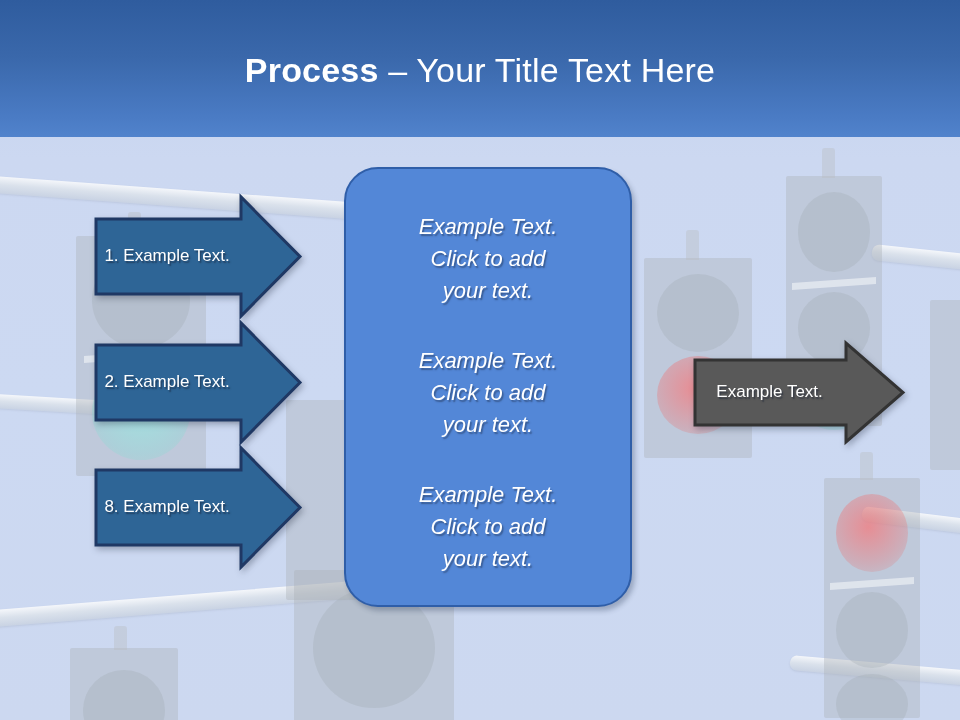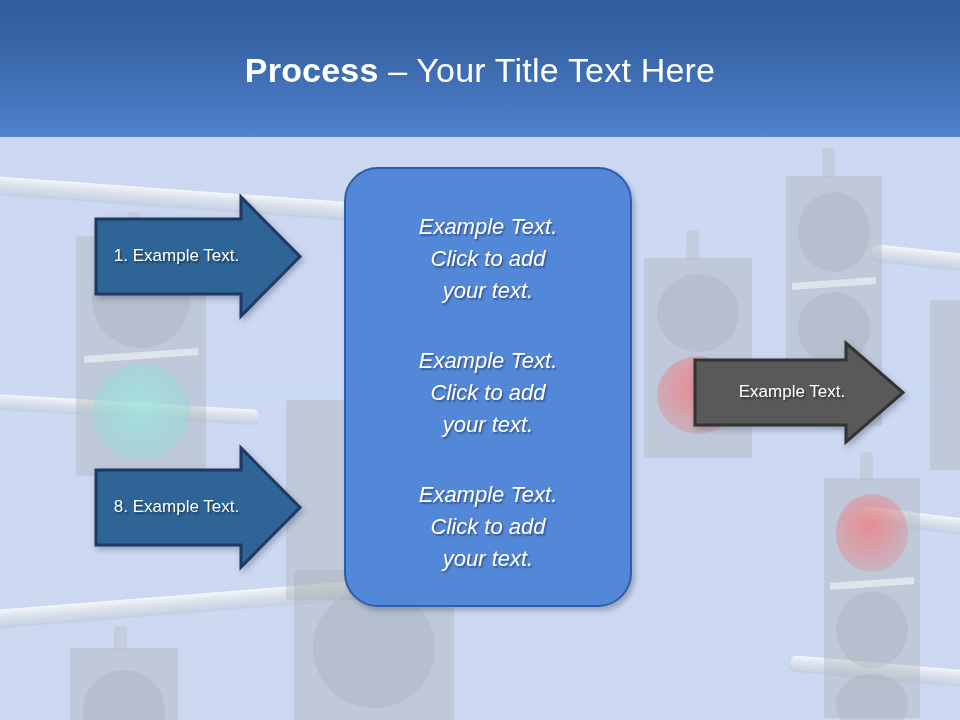--- a/index.html
+++ b/index.html
@@ -91,21 +91,21 @@
   .arrow {
     position: absolute;
     z-index: 14;
     filter: drop-shadow(2px 3px 3px rgba(40,50,70,0.34));
   }
   .arrow svg { display: block; overflow: visible; }
   .arrow .alabel {
     position: absolute;
     left: 0;
     width: 70%;
-    text-align: right;
+    text-align: center;
     color: #ffffff;
     font-size: 17px;
     line-height: 20px;
     text-shadow: 1.5px 1.5px 1.5px rgba(20,30,50,0.55);
     white-space: nowrap;
     pointer-events: none;
   }
 
   
   #center-box {
@@ -199,20 +199,26 @@
     </div>
   </div>
 
   <div class="arrow" style="left:95px; top:196px; width:206px; height:121px;">
     <svg width="206" height="121" viewBox="0 0 206 121">
       <polygon points="1,23 146,23 146,1 205,60.5 146,120 146,98 1,98" fill="#2e6596" stroke="#1f3864" stroke-width="3" stroke-linejoin="miter"></polygon>
     </svg>
     <div class="alabel" style="top:50px;">1. Example Text.</div>
   </div>
 
+  <div class="arrow" style="left:95px; top:322px; width:206px; height:121px;">
+    <svg width="206" height="121" viewBox="0 0 206 121">
+      <polygon points="1,23 146,23 146,1 205,60.5 146,120 146,98 1,98" fill="#2e6596" stroke="#1f3864" stroke-width="3" stroke-linejoin="miter"></polygon>
+    </svg>
+    <div class="alabel" style="top:50px;">2. Example Text.</div>
+  </div>
 
   <div class="arrow" style="left:95px; top:447px; width:206px; height:121px;">
     <svg width="206" height="121" viewBox="0 0 206 121">
       <polygon points="1,23 146,23 146,1 205,60.5 146,120 146,98 1,98" fill="#2e6596" stroke="#1f3864" stroke-width="3" stroke-linejoin="miter"></polygon>
     </svg>
     <div class="alabel" style="top:50px;">8. Example Text.</div>
   </div>
 
   <div id="center-box">
     <div class="cb-para">Example Text.

